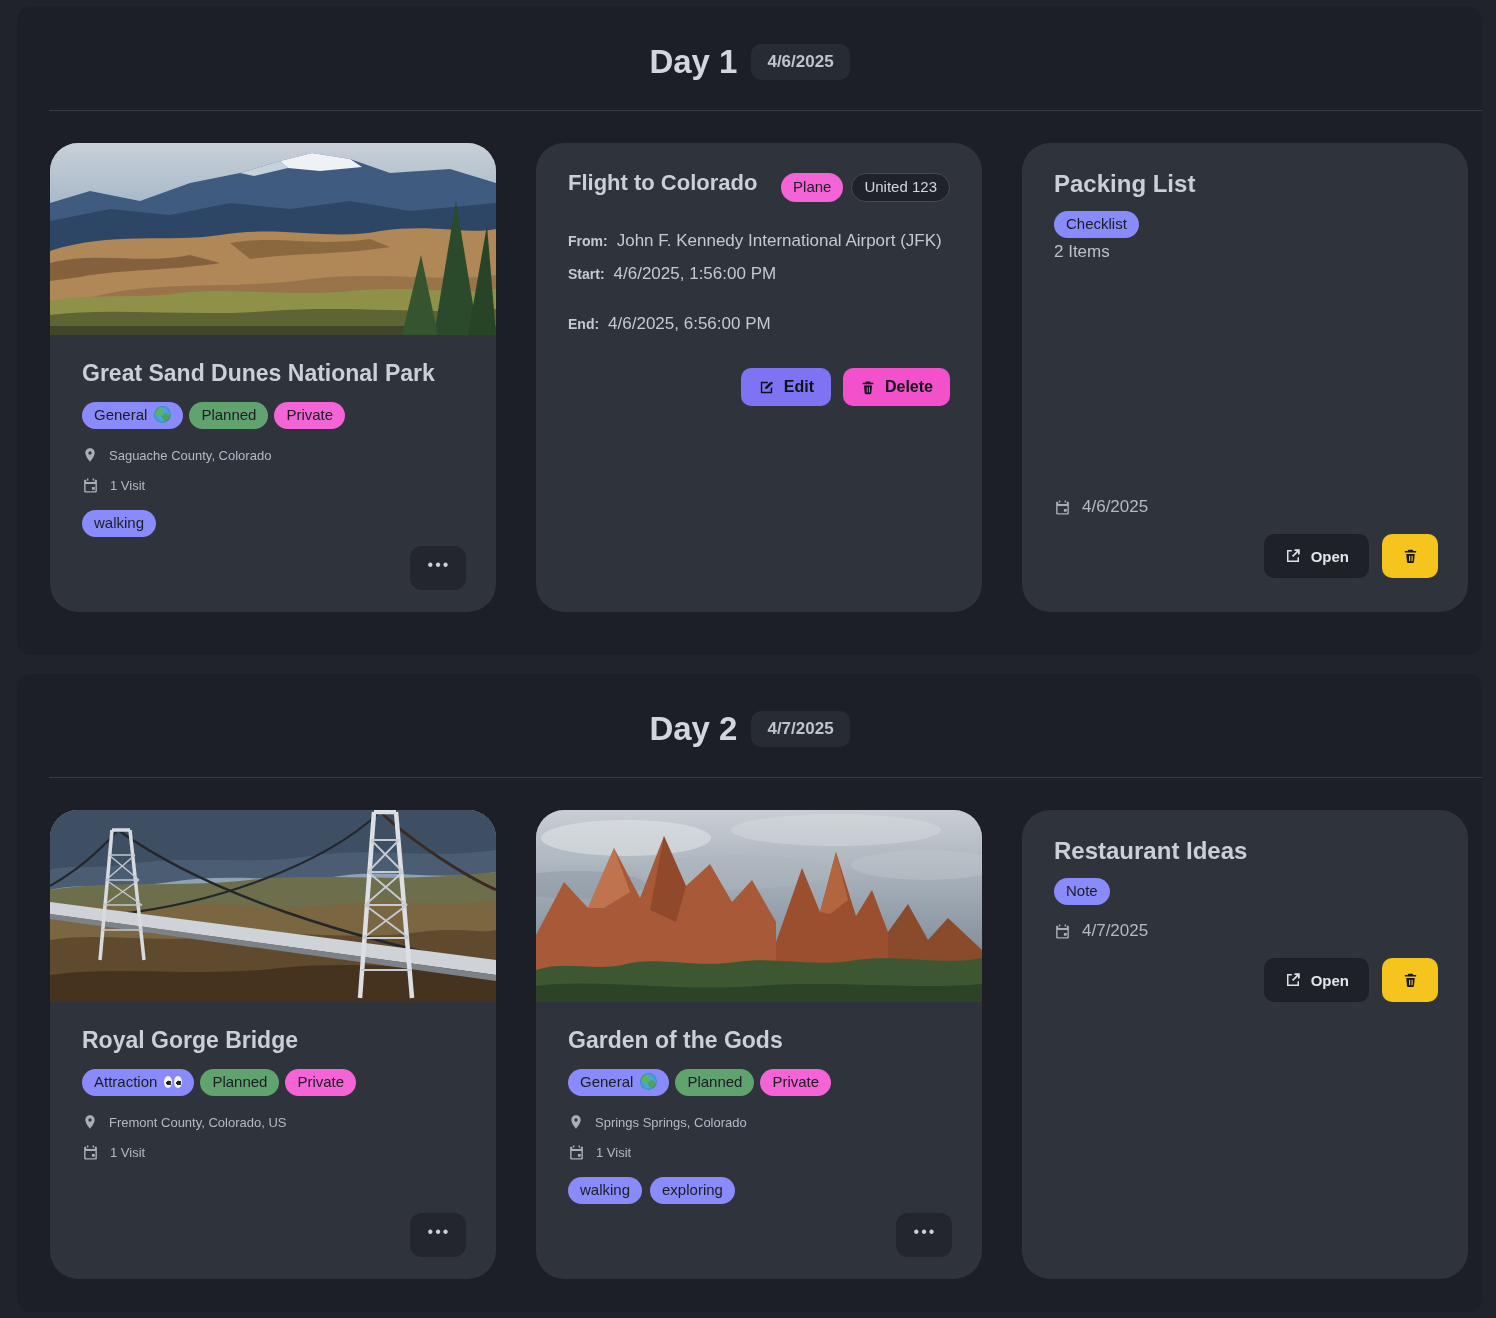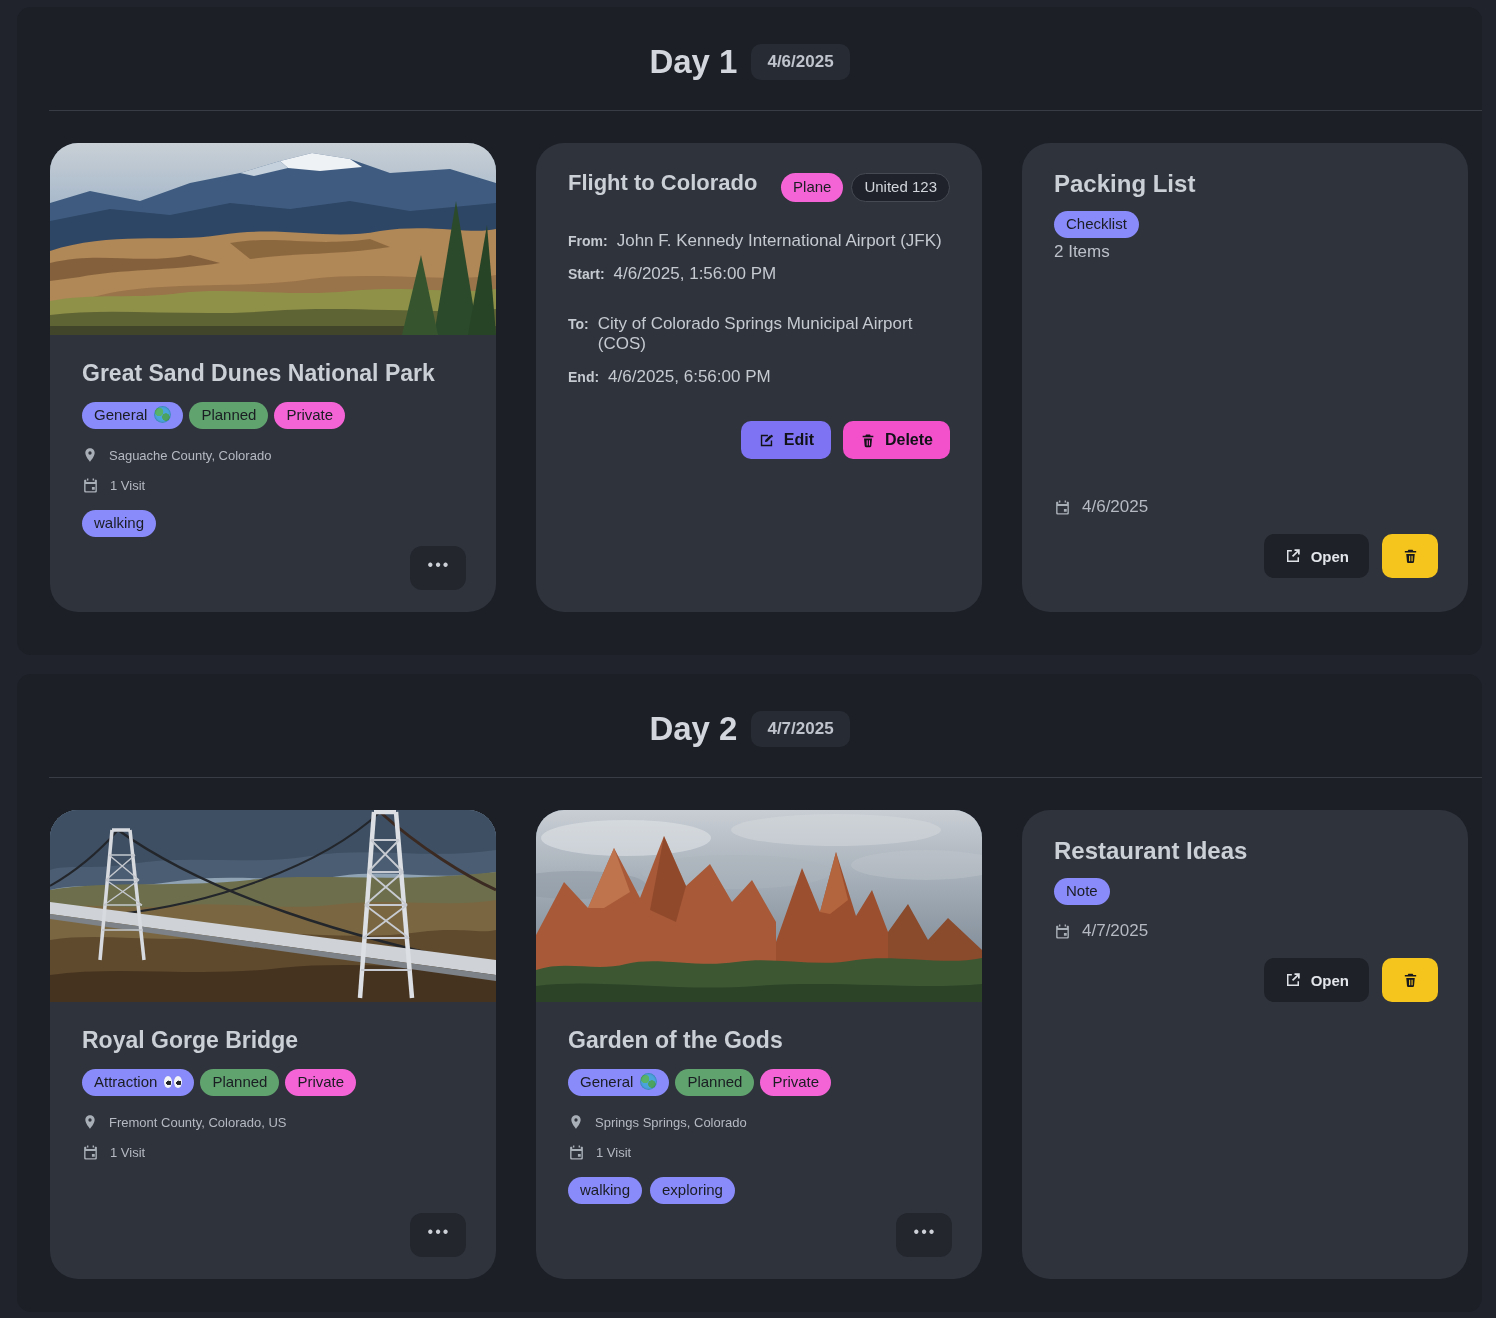--- a/index.html
+++ b/index.html
@@ -189,24 +189,20 @@
         </div>
         <div class="fl-row">
           <span class="fl-label">From:</span>
           <span class="fl-value">John F. Kennedy International Airport (JFK)</span>
         </div>
         <div class="fl-row">
           <span class="fl-label">Start:</span>
           <span class="fl-value">4/6/2025, 1:56:00 PM</span>
         </div>
         <div class="fl-gap"></div>
-        <div class="fl-row">
-          <span class="fl-label">To:</span>
-          <span class="fl-value">City of Colorado Springs Municipal Airport (COS)</span>
-        </div>
         <div class="fl-row">
           <span class="fl-label">End:</span>
           <span class="fl-value">4/6/2025, 6:56:00 PM</span>
         </div>
         <div class="flight-actions">
           <button class="btn btn-edit">
             <svg width="17" height="17" viewBox="0 0 24 24">
                 <path fill="#101217" d="M4 4h10v2H6v12h12v-6h2v8H4V4zm16.7 1.3l-1-1a1 1 0 0 0-1.4 0l-1.1 1.1 2.4 2.4 1.1-1.1a1 1 0 0 0 0-1.4zM9.8 14.2l.6-3 6.3-6.3 2.4 2.4-6.3 6.3-3 .6z"></path>
               </svg>
             <span>Edit</span>

